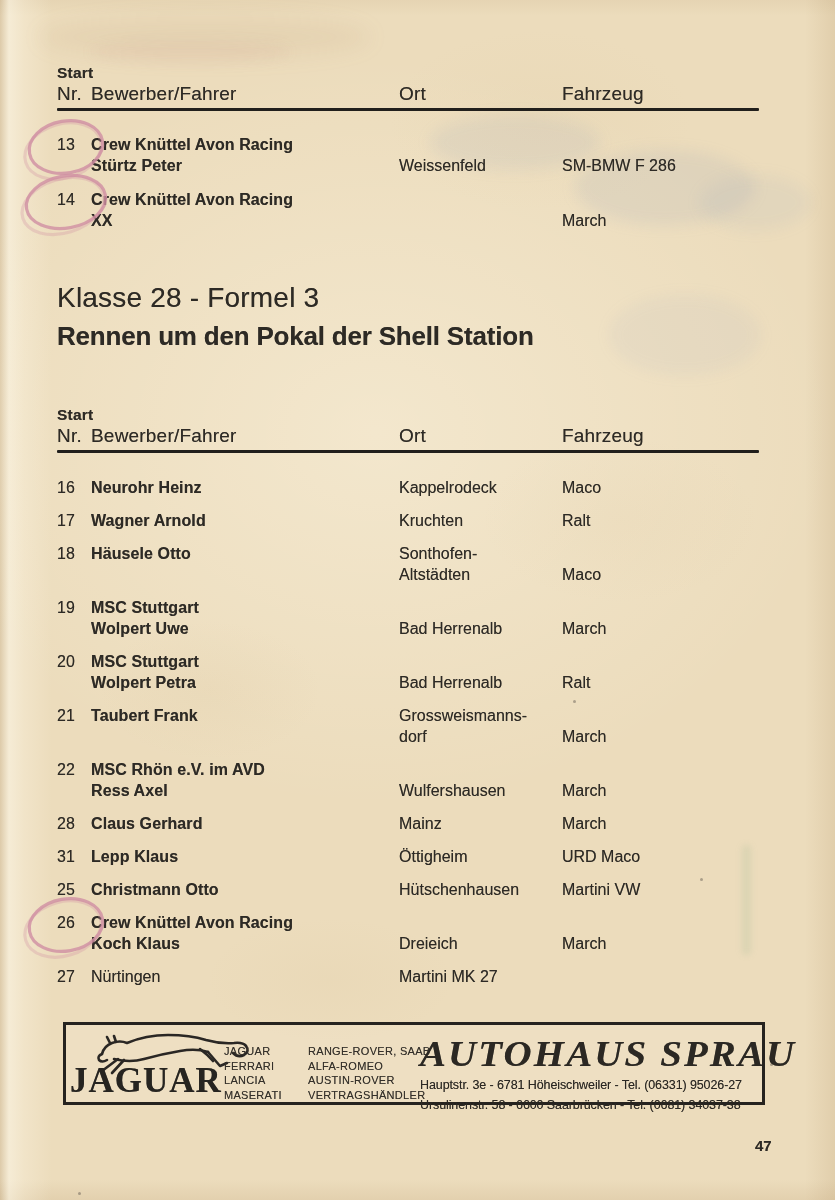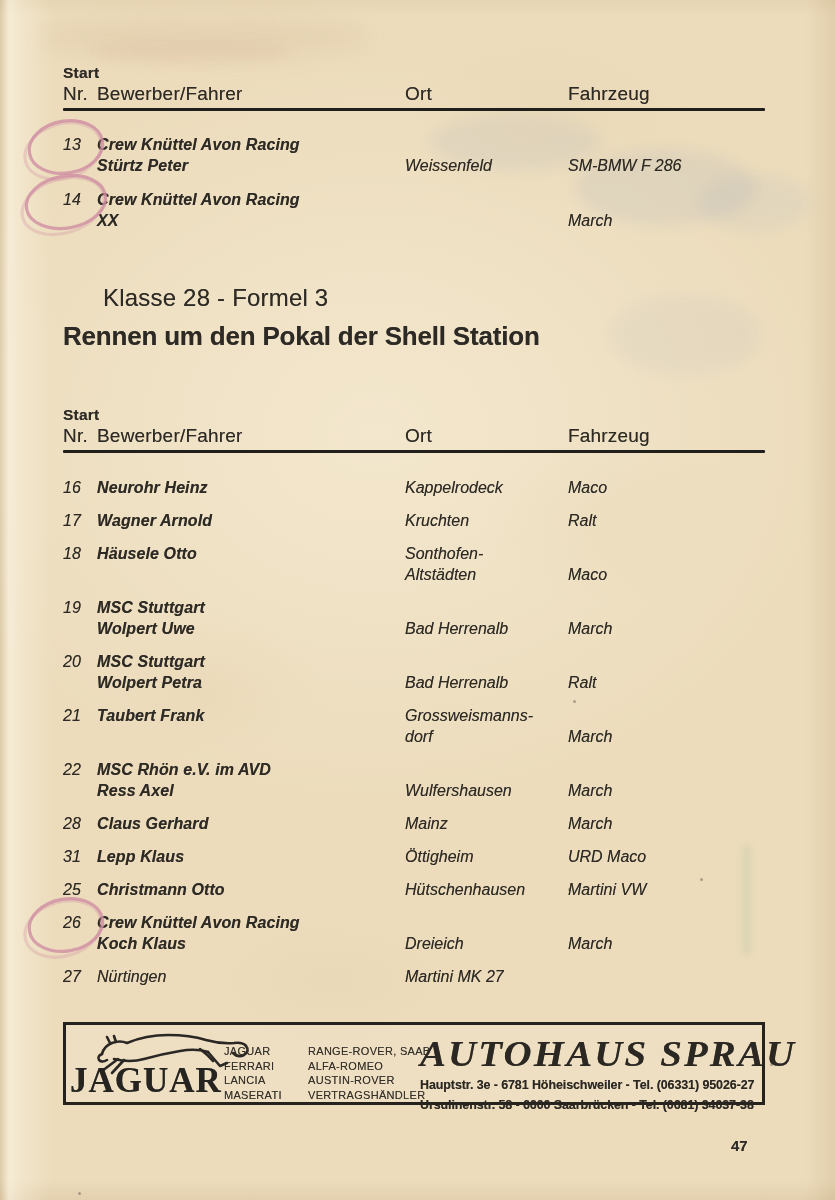--- a/index.html
+++ b/index.html
@@ -26,35 +26,35 @@
   .ghost{position:absolute; z-index:1; border-radius:50%; filter:blur(7px); pointer-events:none;}
   .g1{left:430px;top:115px;width:170px;height:55px;background:rgba(130,150,185,.10);}
   .g2{left:575px;top:150px;width:180px;height:75px;background:rgba(130,150,185,.12);}
   .g3{left:610px;top:295px;width:150px;height:80px;background:rgba(140,155,190,.08);}
   .g4{left:700px;top:175px;width:110px;height:55px;background:rgba(130,150,185,.09);}
   .g5{left:742px;top:845px;width:9px;height:110px;background:rgba(120,170,130,.15);filter:blur(3px);border-radius:6px;}
   .g6{left:40px;top:16px;width:330px;height:42px;background:rgba(175,140,95,.10);filter:blur(10px);}
   .g7{left:90px;top:40px;width:200px;height:24px;background:rgba(195,125,125,.07);filter:blur(6px);}
   .speck{position:absolute;width:3px;height:3px;border-radius:50%;background:#5a544c;opacity:.45;z-index:2;}
 
-  .sec{position:absolute; left:63px; width:702px; z-index:2;}
+  .sec{position:absolute; left:57px; width:702px; z-index:2;}
   .hdr-line{font-weight:bold; font-size:15.5px; line-height:21px; letter-spacing:.2px;}
   .hdr-grid{display:grid; grid-template-columns:34px 308px 163px auto; font-weight:normal; font-size:19px; line-height:21px; letter-spacing:.2px;}
   .rule{height:3px; background:#211f1c; margin-top:4px; border-radius:1px;}
 
   .rows{}
   .rows1{margin-top:23px;}
   .t-row{display:grid; grid-template-columns:34px 308px 163px auto; margin-bottom:12px;}
   .rows1 .t-row{margin-bottom:13px;}
-  .cell{display:flex; flex-direction:column; justify-content:flex-start;font-style:italic;}
+  .cell{display:flex; flex-direction:column; justify-content:flex-start;}
   .cell.ort,.cell.fz{justify-content:flex-end;}
   .line{font-size:16px; line-height:21px; white-space:nowrap;}
   .cell.name .line{font-weight:bold; letter-spacing:.1px;}
 
-  .klasse{font-size:24px; line-height:30px; letter-spacing:.2px; margin-bottom:3px;margin-left:40px;}
+  .klasse{font-size:28px; line-height:30px; letter-spacing:.2px; margin-bottom:3px;}
   .title{font-size:26px; line-height:40px; font-weight:bold; letter-spacing:-.2px;}
 
   .ad-box{
     position:absolute; left:63px; top:1022px; width:702px; height:83px; z-index:2;
     border:3px solid #26231f; box-sizing:border-box; background:rgba(255,250,238,.12);
   }
   .cat-svg{position:absolute; left:26px; top:4px; width:160px; height:46px;}
   .jag-word{
     position:absolute; left:4px; top:36px;
     font-family:"Liberation Serif",serif; font-weight:bold; font-size:35px;
@@ -62,23 +62,23 @@
   }
   .brands{position:absolute; left:158px; top:19px; display:flex; font-size:11px; line-height:14.5px; letter-spacing:.3px; color:#34302a; font-weight:400;}
   .brands .bcol1{width:84px;}
   .brands div{white-space:nowrap;}
   .dealer{position:absolute; left:354px; top:9px; width:344px;}
   .dealer-name{
     font-family:"Liberation Serif",serif; font-style:italic; font-weight:bold;
     font-size:36px; letter-spacing:2px; color:#2b2823; white-space:nowrap;
     transform:scaleX(1.08); transform-origin:left center; line-height:40px;
   }
-  .addr{font-size:12.5px; font-weight:bold; line-height:19.5px; letter-spacing:-.1px; margin-top:2px; white-space:nowrap; color:#2b2823;}
-
-  .pagenum{position:absolute; left:731px; top:1137px; font-weight:bold; font-size:15px; z-index:2;}
+  .addr{font-size:12.5px; font-weight:normal; line-height:19.5px; letter-spacing:-.1px; margin-top:2px; white-space:nowrap; color:#2b2823;}
+
+  .pagenum{position:absolute; left:755px; top:1137px; font-weight:bold; font-size:15px; z-index:2;}
 
   .annos{position:absolute; inset:0; z-index:3; pointer-events:none;}
 </style>
 </head>
 <body>
 
 <div class="page">
   <div class="texture"></div>
 
   <div class="ghost g1"></div>

